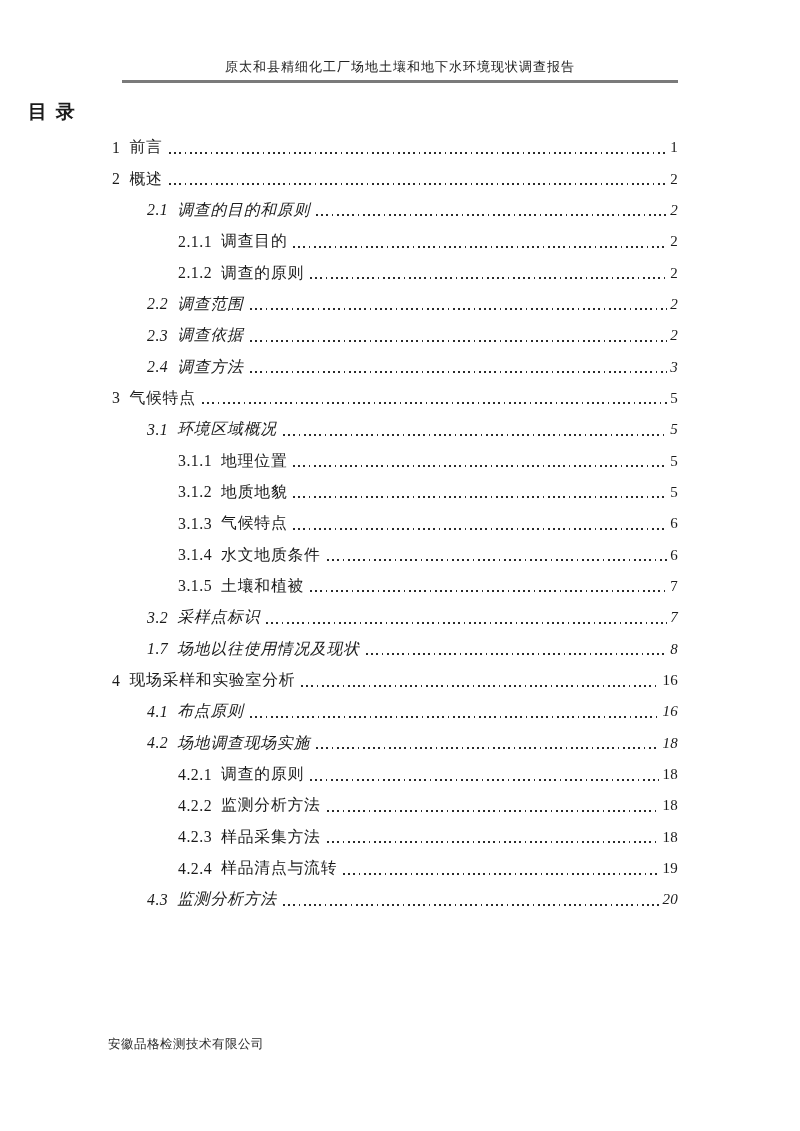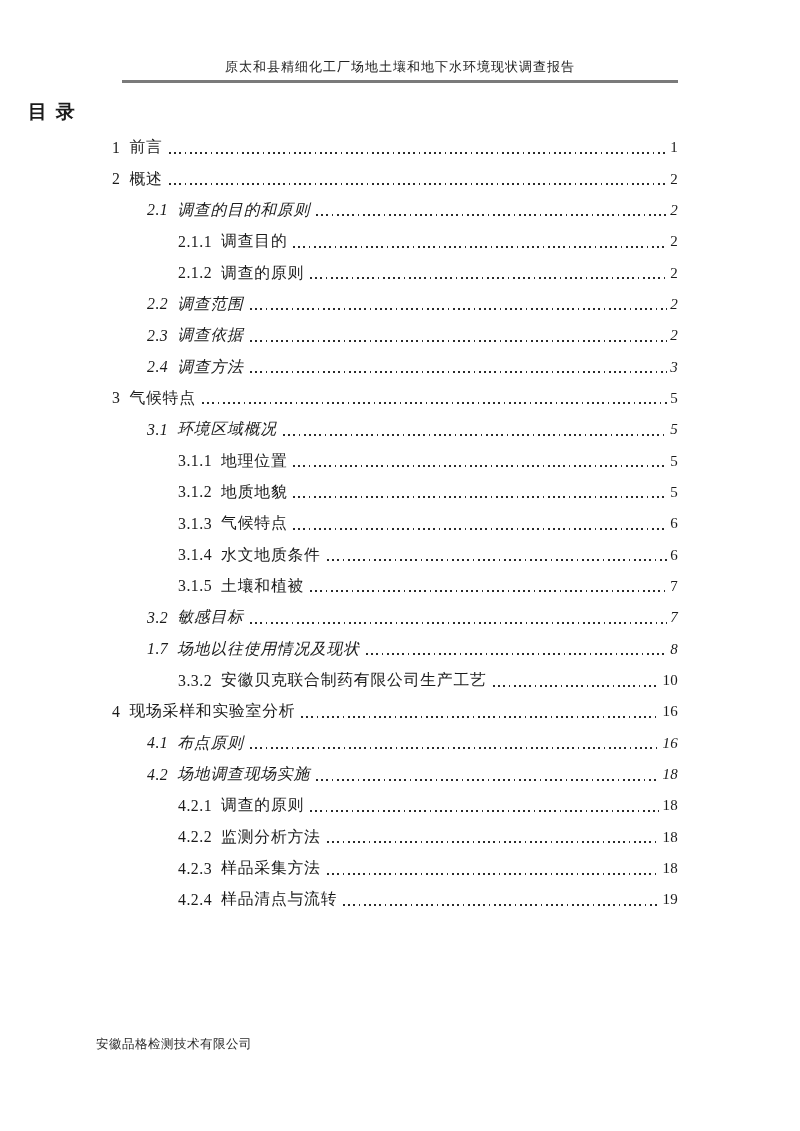--- a/index.html
+++ b/index.html
@@ -83,21 +83,21 @@
     );
   }
   .toc-page {
     flex: 0 0 auto;
     font-size: 15px;
     letter-spacing: 0.3px;
   }
   .footer-text {
     position: absolute;
     top: 1036px;
-    left: 96px;
+    left: 108px;
     font-size: 12.5px;
     letter-spacing: 0.5px;
     color: #2a2a2a;
   }
 </style>
 </head>
 <body>
 
 <div class="page">
 
@@ -207,39 +207,33 @@
 
   <div class="toc-row lv3">
     <span class="toc-no">3.1.5</span>
     <span class="toc-title">土壤和植被</span>
     <span class="toc-leader"></span>
     <span class="toc-page">7</span>
   </div>
 
   <div class="toc-row lv2">
     <span class="toc-no">3.2</span>
-    <span class="toc-title">敏感目标</span>
+    <span class="toc-title">采样点标识</span>
     <span class="toc-leader"></span>
     <span class="toc-page">7</span>
   </div>
 
   <div class="toc-row lv2">
     <span class="toc-no">1.7</span>
     <span class="toc-title">场地以往使用情况及现状</span>
     <span class="toc-leader"></span>
     <span class="toc-page">8</span>
   </div>
 
 
-  <div class="toc-row lv3">
-    <span class="toc-no">3.3.2</span>
-    <span class="toc-title">安徽贝克联合制药有限公司生产工艺</span>
-    <span class="toc-leader"></span>
-    <span class="toc-page">10</span>
-  </div>
 
   <div class="toc-row lv1">
     <span class="toc-no">4</span>
     <span class="toc-title">现场采样和实验室分析</span>
     <span class="toc-leader"></span>
     <span class="toc-page">16</span>
   </div>
 
   <div class="toc-row lv2">
     <span class="toc-no">4.1</span>
@@ -276,17 +270,23 @@
     <span class="toc-page">18</span>
   </div>
 
   <div class="toc-row lv3">
     <span class="toc-no">4.2.4</span>
     <span class="toc-title">样品清点与流转</span>
     <span class="toc-leader"></span>
     <span class="toc-page">19</span>
   </div>
 
+  <div class="toc-row lv2">
+    <span class="toc-no">4.3</span>
+    <span class="toc-title">监测分析方法</span>
+    <span class="toc-leader"></span>
+    <span class="toc-page">20</span>
+  </div>
 
 </div>
 
   <div class="footer-text">安徽品格检测技术有限公司</div>
 </div>
 
 </body></html>

